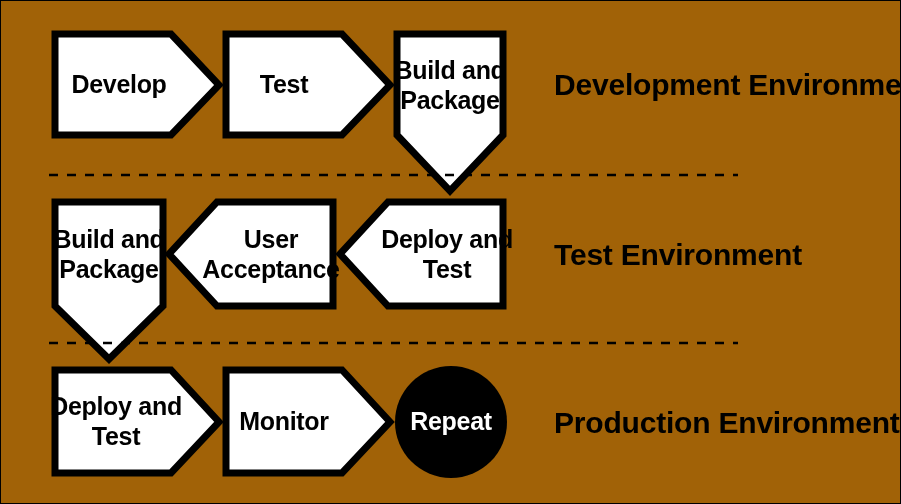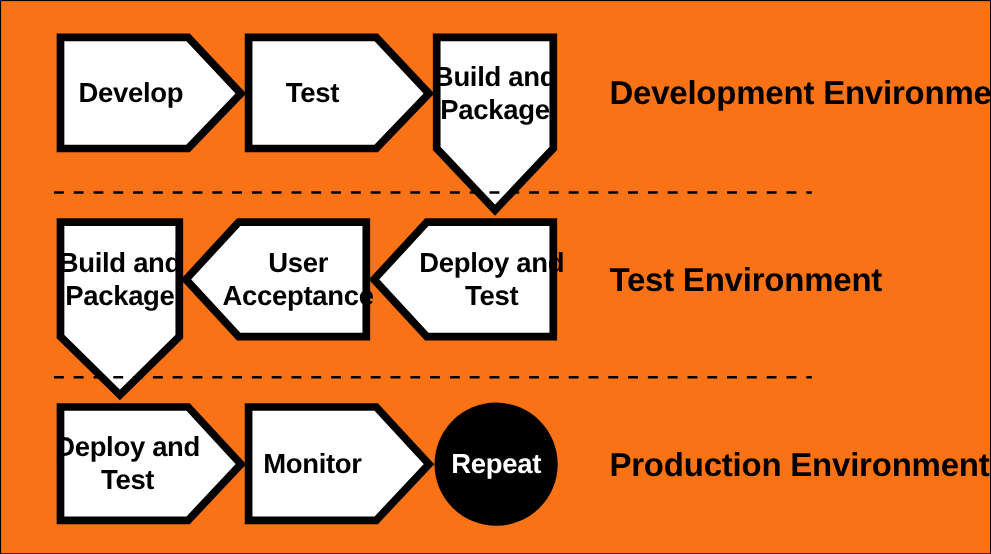--- a/index.html
+++ b/index.html
@@ -4,21 +4,21 @@
 <style>
   html, body {
     margin: 0;
     padding: 0;
     background: #ffffff;
   }
   #canvas {
     position: relative;
     width: 901px;
     height: 504px;
-    background: #f97316;
+    background: #a16207;
     border: 1px solid #000000;
     box-sizing: border-box;
     overflow: hidden;
     font-family: "Liberation Sans", "DejaVu Sans", sans-serif;
   }
   svg#diagram {
     position: absolute;
     left: 0;
     top: 0;
     width: 901px;

